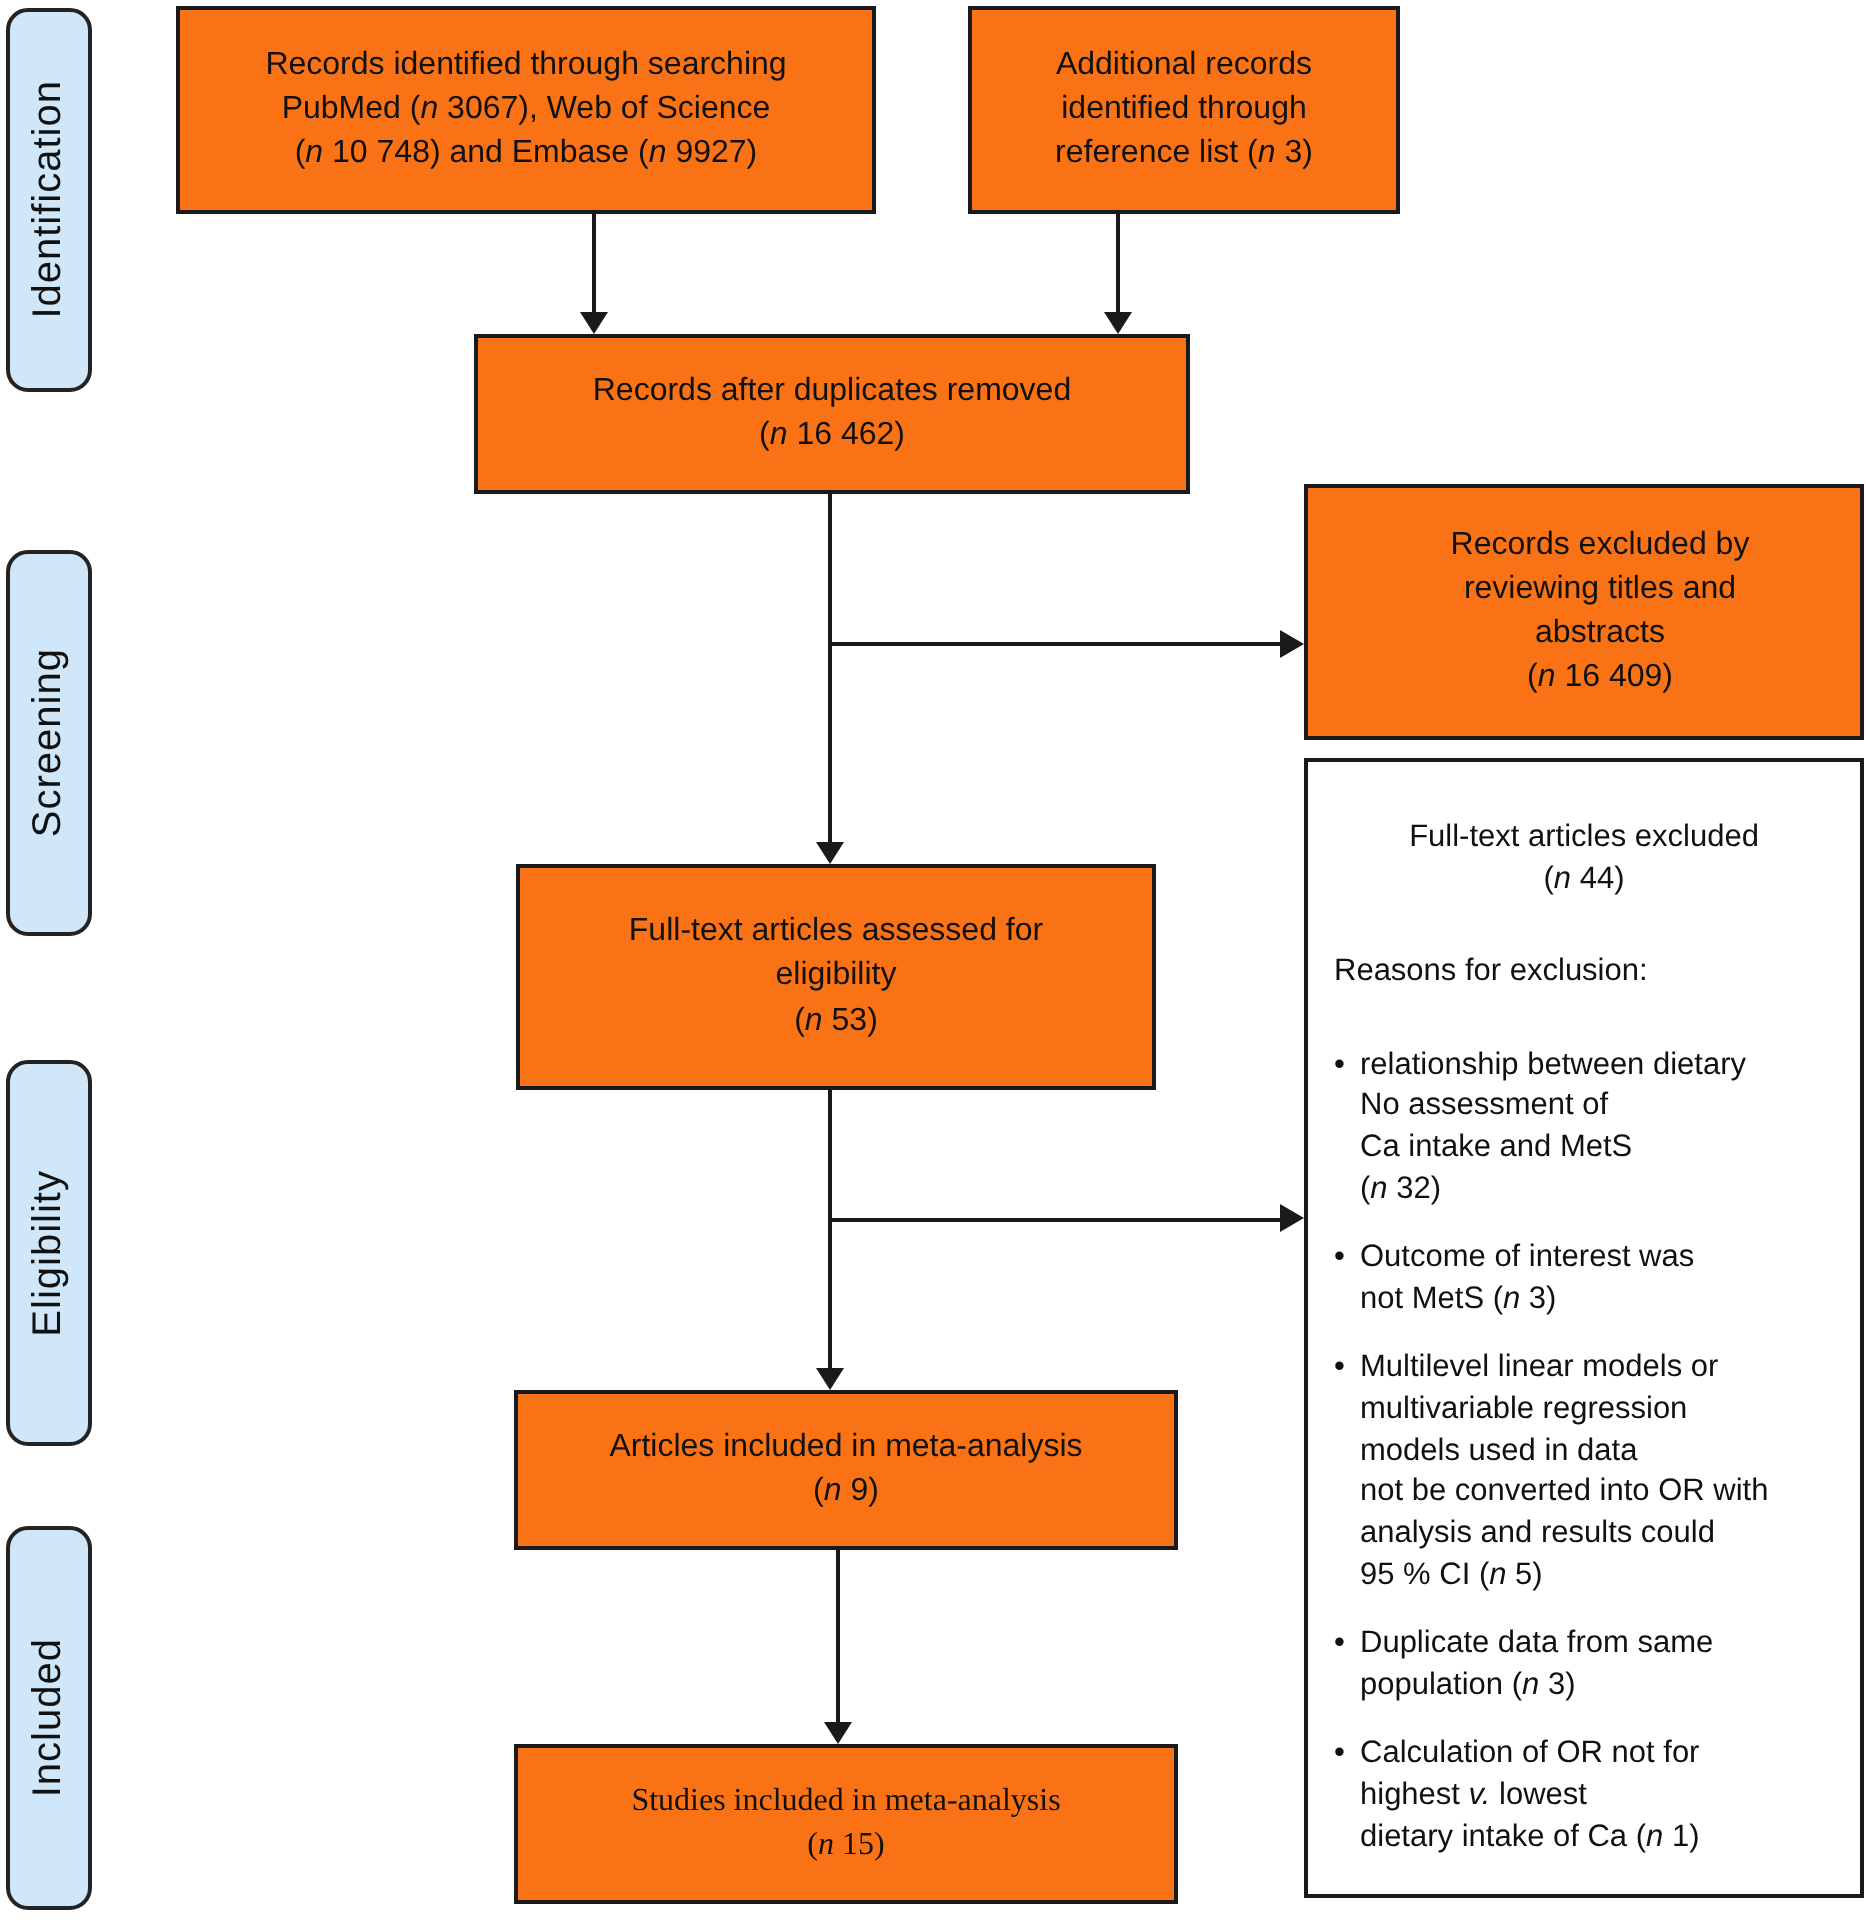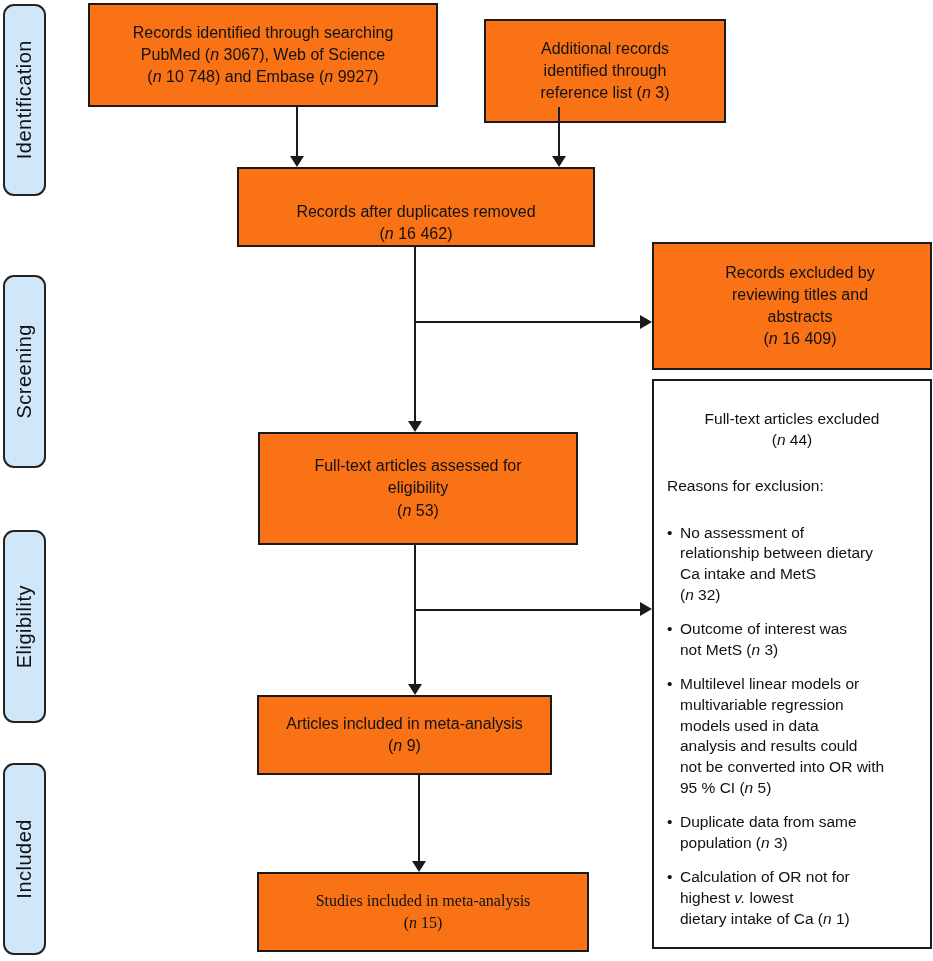--- a/index.html
+++ b/index.html
@@ -70,29 +70,29 @@
   </div>
 
   <div class="fbox" style="left:88px;top:3px;width:350px;height:104px;">
     <div>
         <div class="tline"><span>Records identified through searching</span></div>
         <div class="tline"><span>PubMed (</span><em>n</em><span> 3067), Web of Science</span></div>
         <div class="tline"><span>(</span><em>n</em><span> 10 748) and Embase (</span><em>n</em><span> 9927)</span></div>
       </div>
   </div>
 
-  <div class="fbox" style="left:484px;top:19px;width:242px;height:104px;">
+  <div class="fbox" style="left:484px;top:3px;width:216px;height:104px;">
     <div>
         <div class="tline"><span>Additional records</span></div>
         <div class="tline"><span>identified through</span></div>
         <div class="tline"><span>reference list (</span><em>n</em><span> 3)</span></div>
       </div>
   </div>
 
-  <div class="fbox" style="left:237px;top:167px;width:358px;height:80px;justify-content:flex-end;">
+  <div class="fbox" style="left:237px;top:167px;width:358px;height:80px;">
     <div>
         <div class="tline"><span>Records after duplicates removed</span></div>
         <div class="tline"><span>(</span><em>n</em><span> 16 462)</span></div>
       </div>
   </div>
 
   <div class="fbox" style="left:652px;top:242px;width:280px;height:128px;padding-left:16px;">
     <div>
         <div class="tline"><span>Records excluded by</span></div>
         <div class="tline"><span>reviewing titles and</span></div>
@@ -113,62 +113,62 @@
     <div class="title">
         <div class="tline"><span>Full-text articles excluded</span></div>
         <div class="tline"><span>(</span><em>n</em><span> 44)</span></div>
       </div>
     <div class="reasons">
         <div class="tline"><span>Reasons for exclusion:</span></div>
       </div>
     <div class="bullet">
       <span class="marker">•</span>
       <div class="bl">
+          <div class="tline"><span>relationship between dietary</span></div>
           <div class="tline"><span>No assessment of</span></div>
-          <div class="tline"><span>relationship between dietary</span></div>
           <div class="tline"><span>Ca intake and MetS</span></div>
           <div class="tline"><span>(</span><em>n</em><span> 32)</span></div>
         </div>
     </div>
     <div class="bullet">
       <span class="marker">•</span>
       <div class="bl">
           <div class="tline"><span>Outcome of interest was</span></div>
           <div class="tline"><span>not MetS (</span><em>n</em><span> 3)</span></div>
         </div>
     </div>
     <div class="bullet">
       <span class="marker">•</span>
       <div class="bl">
           <div class="tline"><span>Multilevel linear models or</span></div>
           <div class="tline"><span>multivariable regression</span></div>
           <div class="tline"><span>models used in data</span></div>
+          <div class="tline"><span>not be converted into OR with</span></div>
           <div class="tline"><span>analysis and results could</span></div>
-          <div class="tline"><span>not be converted into OR with</span></div>
           <div class="tline"><span>95 % CI (</span><em>n</em><span> 5)</span></div>
         </div>
     </div>
     <div class="bullet">
       <span class="marker">•</span>
       <div class="bl">
           <div class="tline"><span>Duplicate data from same</span></div>
           <div class="tline"><span>population (</span><em>n</em><span> 3)</span></div>
         </div>
     </div>
     <div class="bullet">
       <span class="marker">•</span>
       <div class="bl">
           <div class="tline"><span>Calculation of OR not for</span></div>
           <div class="tline"><span>highest </span><em>v.</em><span> lowest</span></div>
           <div class="tline"><span>dietary intake of Ca (</span><em>n</em><span> 1)</span></div>
         </div>
     </div>
   </div>
 
-  <div class="fbox" style="left:257px;top:695px;width:295px;height:80px;">
+  <div class="fbox" style="left:257px;top:695px;width:332px;height:80px;">
     <div>
         <div class="tline"><span>Articles included in meta-analysis</span></div>
         <div class="tline"><span>(</span><em>n</em><span> 9)</span></div>
       </div>
   </div>
 
   <div class="fbox" style="left:257px;top:872px;width:332px;height:80px;font-family:Liberation Serif, serif;">
     <div>
         <div class="tline"><span>Studies included in meta-analysis</span></div>
         <div class="tline"><span>(</span><em>n</em><span> 15)</span></div>

